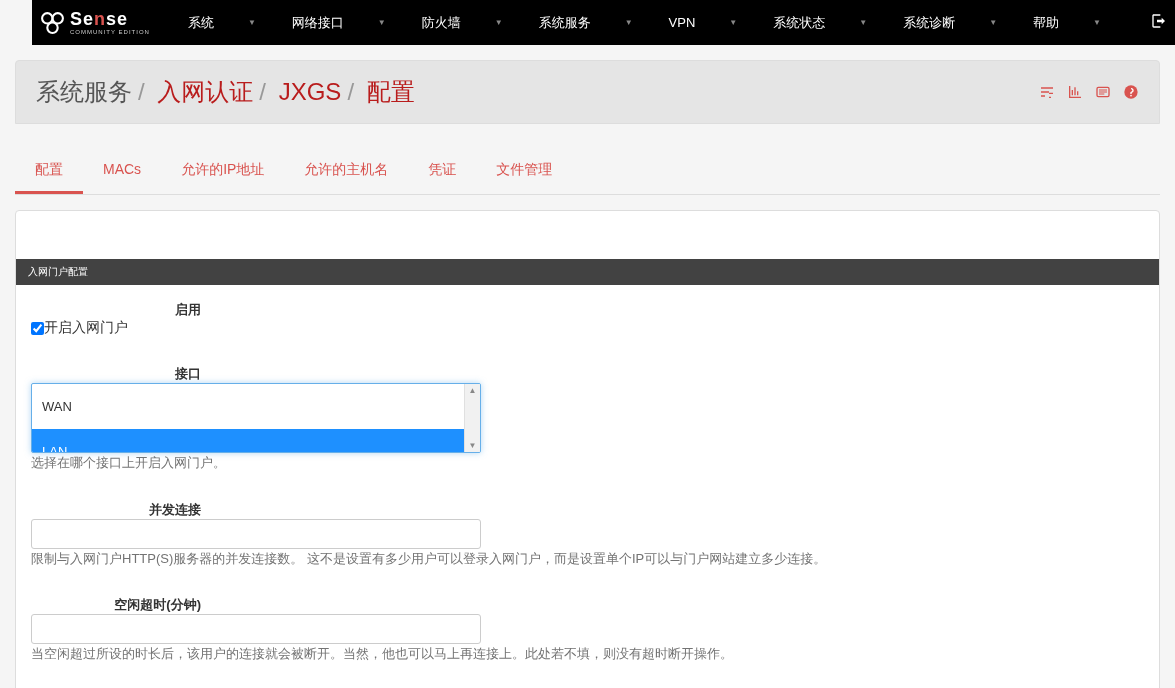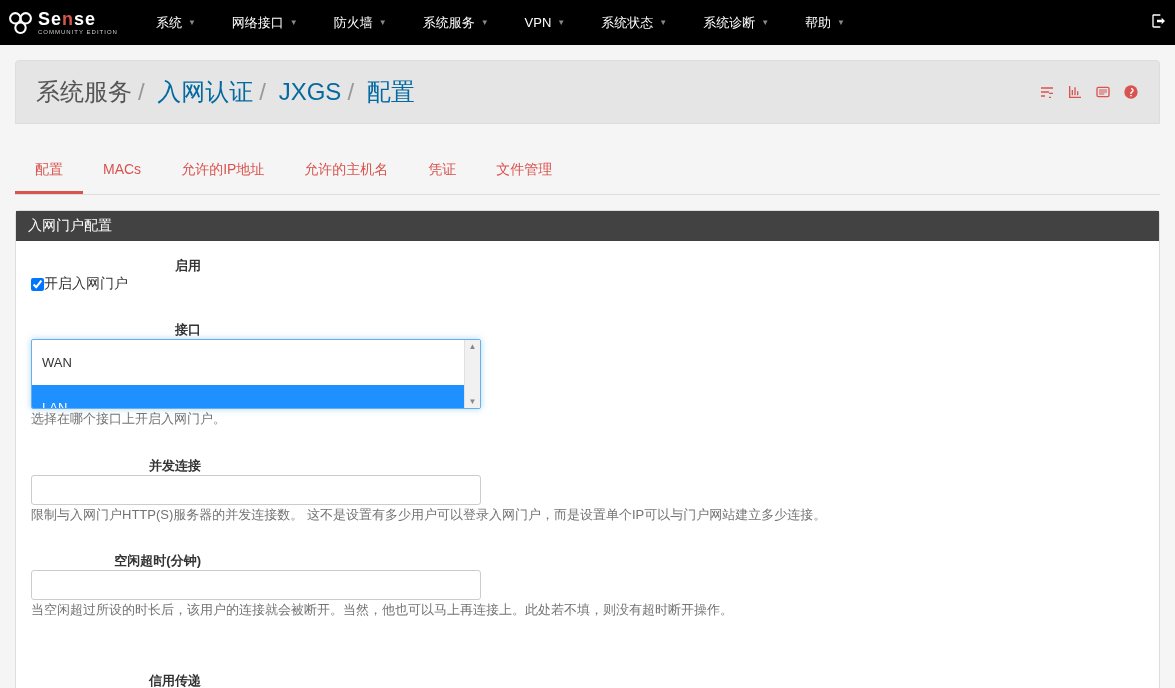--- a/index.html
+++ b/index.html
@@ -1,40 +1,40 @@
 <!DOCTYPE html>
 <html><head>
 <meta charset="utf-8">
 <style>
 * { box-sizing: border-box; margin: 0; padding: 0; }
 body { font-family: -apple-system, BlinkMacSystemFont, "Segoe UI", Arial, sans-serif; font-size: 14px; background: #f5f5f5; color: #333; width: 1175px; }
-.navbar { background: #000; height: 45px; display: flex; align-items: center; padding: 0 8px; }
+.navbar { background: #000; height: 45px; display: flex; align-items: center; padding: 0 8px; margin-left: 32px; }
 .logo { display: flex; align-items: center; color: #fff; margin-right: 20px; }
 .logo-mark { width: 25px; height: 25px; margin-right: 5px; fill: #fff; }
 .logo-text { display: flex; flex-direction: column; line-height: 1; }
 .logo-main { font-size: 18px; font-weight: bold; letter-spacing: 1px; }
 .logo-main .accent { color: #d9534f; }
 .logo-sub { font-size: 6px; letter-spacing: 1px; color: #ccc; margin-top: 1px; }
 .nav-menu { display: flex; flex: 1; }
-.nav-item { color: #fff; padding: 0 18px; height: 45px; display: flex; align-items: center; cursor: pointer; font-size: 13px; }
+.nav-item { color: #fff; padding: 0 18px; height: 45px; display: flex; align-items: center; cursor: pointer; font-size: 13px; gap: 28px; }
 .nav-item .caret { margin-left: 6px; font-size: 8px; color: #888; }
 .nav-right { margin-left: auto; }
 .logout-icon { fill: #fff; width: 16px; height: 16px; cursor: pointer; }
 .content-wrap { padding: 15px; }
 .breadcrumb-panel { background: #e5e5e5; border: 1px solid #ddd; border-radius: 4px 4px 0 0; padding: 15px 20px; display: flex; align-items: center; }
 .breadcrumb { font-size: 24px; color: #555; flex: 1; }
-.breadcrumb .link { color: #0369a1; }
+.breadcrumb .link { color: #b91c1c; }
 .breadcrumb .sep { color: #999; margin: 0 6px; font-weight: normal; }
 .bc-icons { display: flex; gap: 12px; }
 .bc-icons svg { width: 16px; height: 16px; fill: #d9534f; cursor: pointer; }
 .tabs { display: flex; border-bottom: 1px solid #ddd; margin-top: 25px; background: #fff0; }
 .tab { padding: 12px 20px; color: #d9534f; cursor: pointer; font-size: 14px; border-bottom: 3px solid transparent; }
 .tab.active { border-bottom-color: #d9534f; }
 .panel { background: #fff; border: 1px solid #ddd; border-radius: 4px; margin-top: 15px; }
-.panel-header { background: #424242; color: #fff; padding: 6px 12px; font-size: 14px; }
+.panel-header { background: #424242; color: #fff; padding: 6px 12px; font-size: 10px; margin-top: 48px; }
 .form-row { display: flex; padding: 12px 15px; align-items: flex-start; flex-direction: column; }
 .form-label { width: 185px; text-align: right; font-weight: bold; padding-right: 15px; padding-top: 4px; font-size: 13px; }
 .form-label.underlined { }
 .form-field { flex: 1; max-width: 920px; }
 .checkbox-row { display: flex; align-items: center; }
 .listbox { width: 450px; height: 70px; border: 1px solid #66afe9; box-shadow: 0 0 6px rgba(102,175,233,0.5); background: #fff; position: relative; border-radius: 2px; overflow: hidden; }
 .listbox-inner { position: absolute; left: 0; right: 16px; top: 0; bottom: 0; }
 .listbox-item { padding: 15px 10px; font-size: 13px; cursor: pointer; }
 .listbox-item.selected { background: #1e90ff; color: #fff; }
 .listbox-scroll { position: absolute; right: 0; top: 0; bottom: 0; width: 16px; background: #f1f1f1; border-left: 1px solid #e0e0e0; display: flex; flex-direction: column; justify-content: space-between; align-items: center; padding: 2px 0; }

